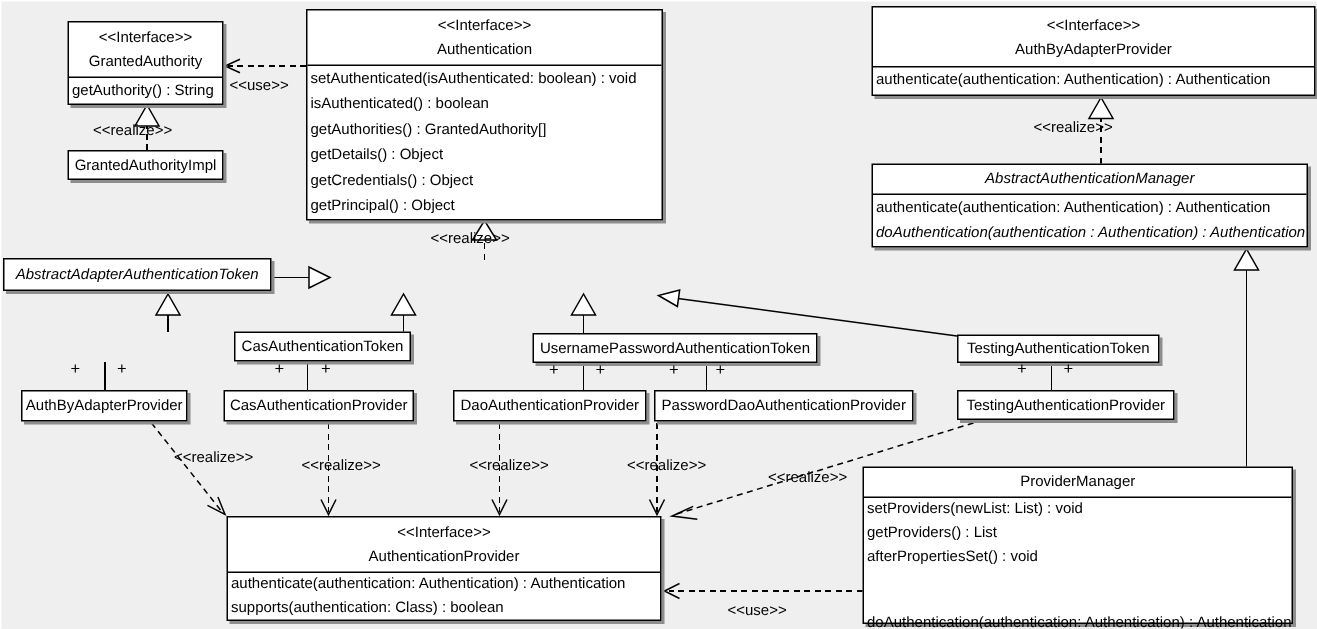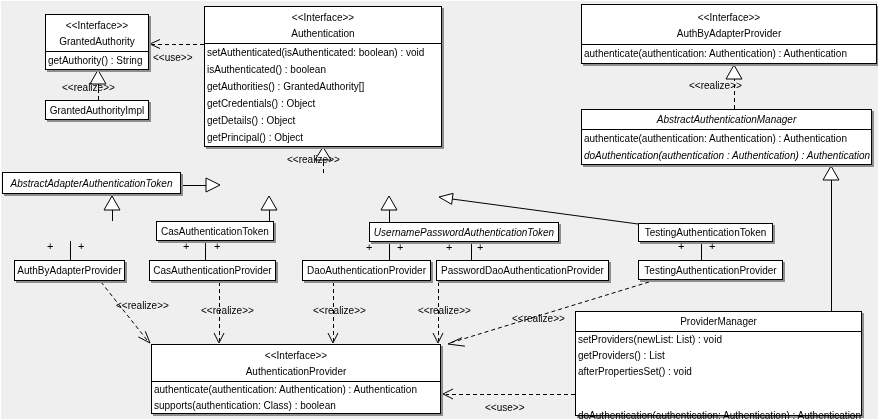--- a/index.html
+++ b/index.html
@@ -133,22 +133,22 @@
   </div>
 
   <div class="uml-box" style="left:203px;top:5px;width:238px;height:141px;">
     <div class="titlebox" style="height:36px;">
       <div class="stereotype">&lt;&lt;Interface&gt;&gt;</div>
       <div class="cls-name">Authentication</div>
     </div>
     <div class="method">setAuthenticated(isAuthenticated: boolean) : void</div>
     <div class="method">isAuthenticated() : boolean</div>
     <div class="method">getAuthorities() : GrantedAuthority[]</div>
+    <div class="method">getDetails() : Object</div>
     <div class="method">getCredentials() : Object</div>
-    <div class="method">getDetails() : Object</div>
     <div class="method">getPrincipal() : Object</div>
   </div>
 
   <div class="uml-box" style="left:580px;top:3px;width:296px;height:60px;">
     <div class="titlebox" style="height:39px;">
       <div class="stereotype" style="padding-top:4px;">&lt;&lt;Interface&gt;&gt;</div>
       <div class="cls-name">AuthByAdapterProvider</div>
     </div>
     <div class="method" style="height:18px;line-height:18px;">authenticate(authentication: Authentication) : Authentication</div>
   </div>
@@ -164,21 +164,21 @@
   <div class="uml-box" style="left:1px;top:171px;width:179px;height:22px;">
     <div class="one-line italic">AbstractAdapterAuthenticationToken</div>
   </div>
 
 
 
   <div class="uml-box" style="left:155px;top:220px;width:118px;height:20px;">
     <div class="one-line">CasAuthenticationToken</div>
   </div>
 
-  <div class="uml-box" style="left:368px;top:221px;width:190px;height:20px;font-style:italic;">
+  <div class="uml-box" style="left:354px;top:221px;width:190px;height:20px;">
     <div class="one-line">UsernamePasswordAuthenticationToken</div>
   </div>
 
   <div class="uml-box" style="left:637px;top:222px;width:135px;height:19px;">
     <div class="one-line">TestingAuthenticationToken</div>
   </div>
 
   <div class="uml-box" style="left:13px;top:259px;width:111px;height:21px;">
     <div class="one-line">AuthByAdapterProvider</div>
   </div>

